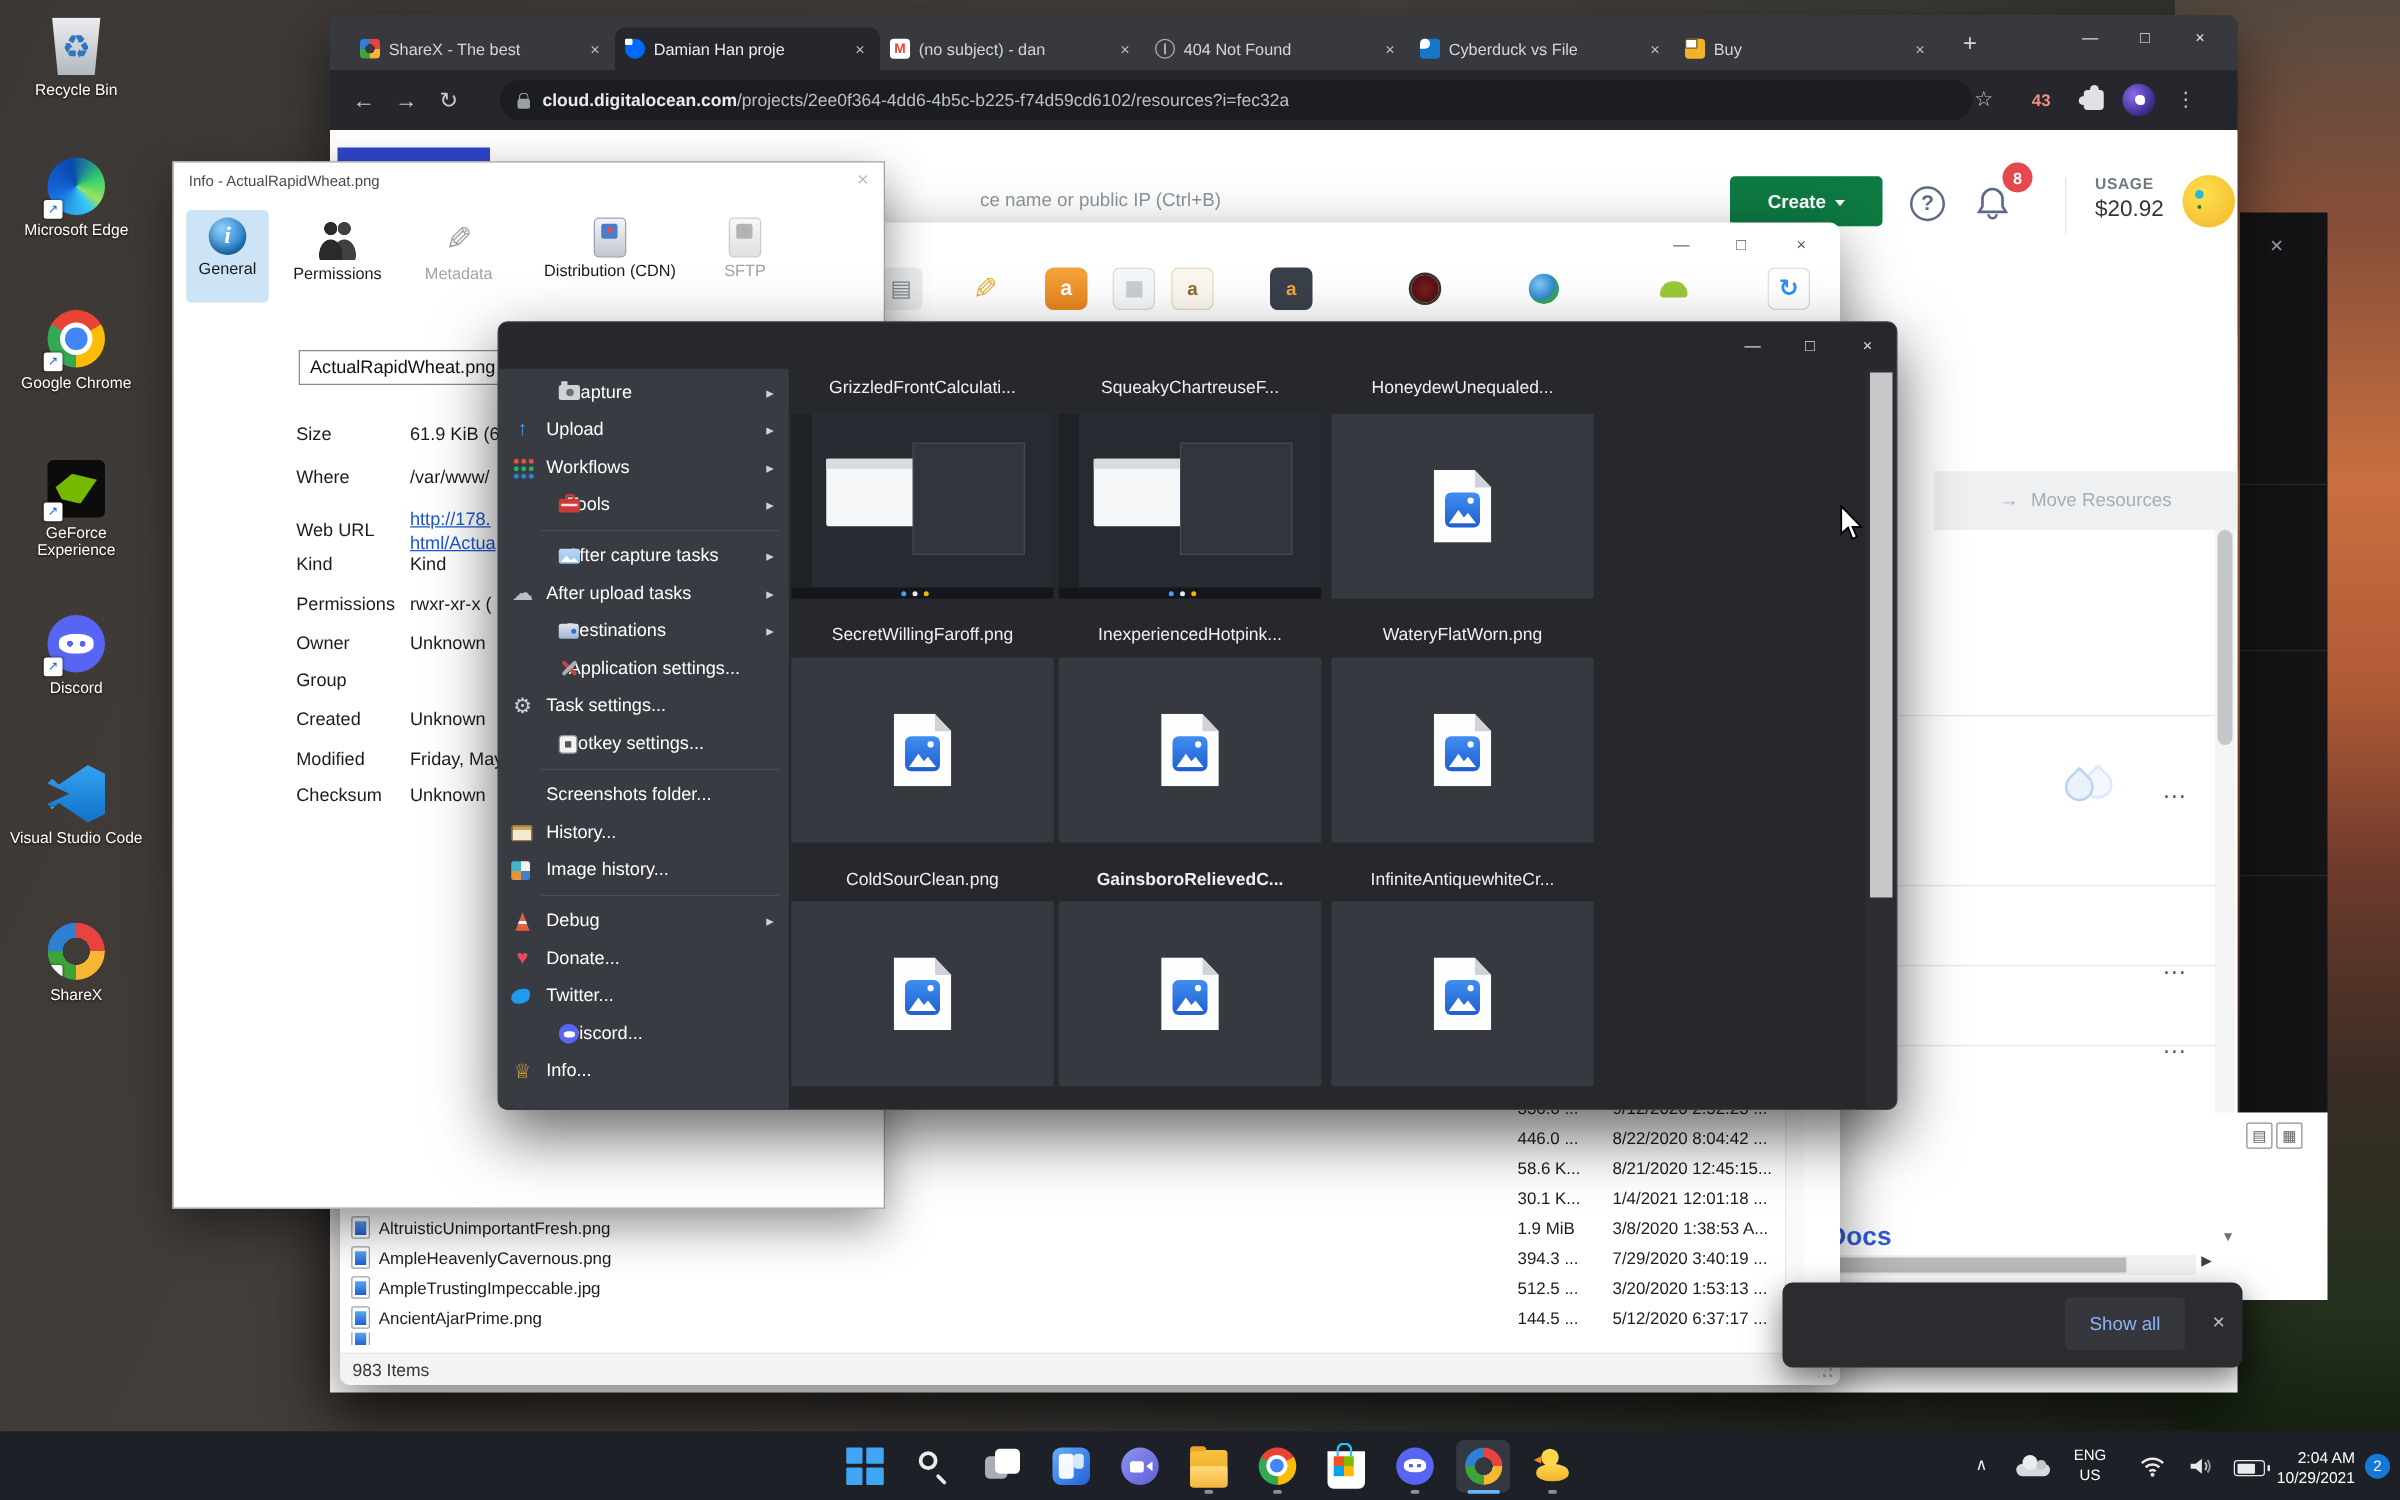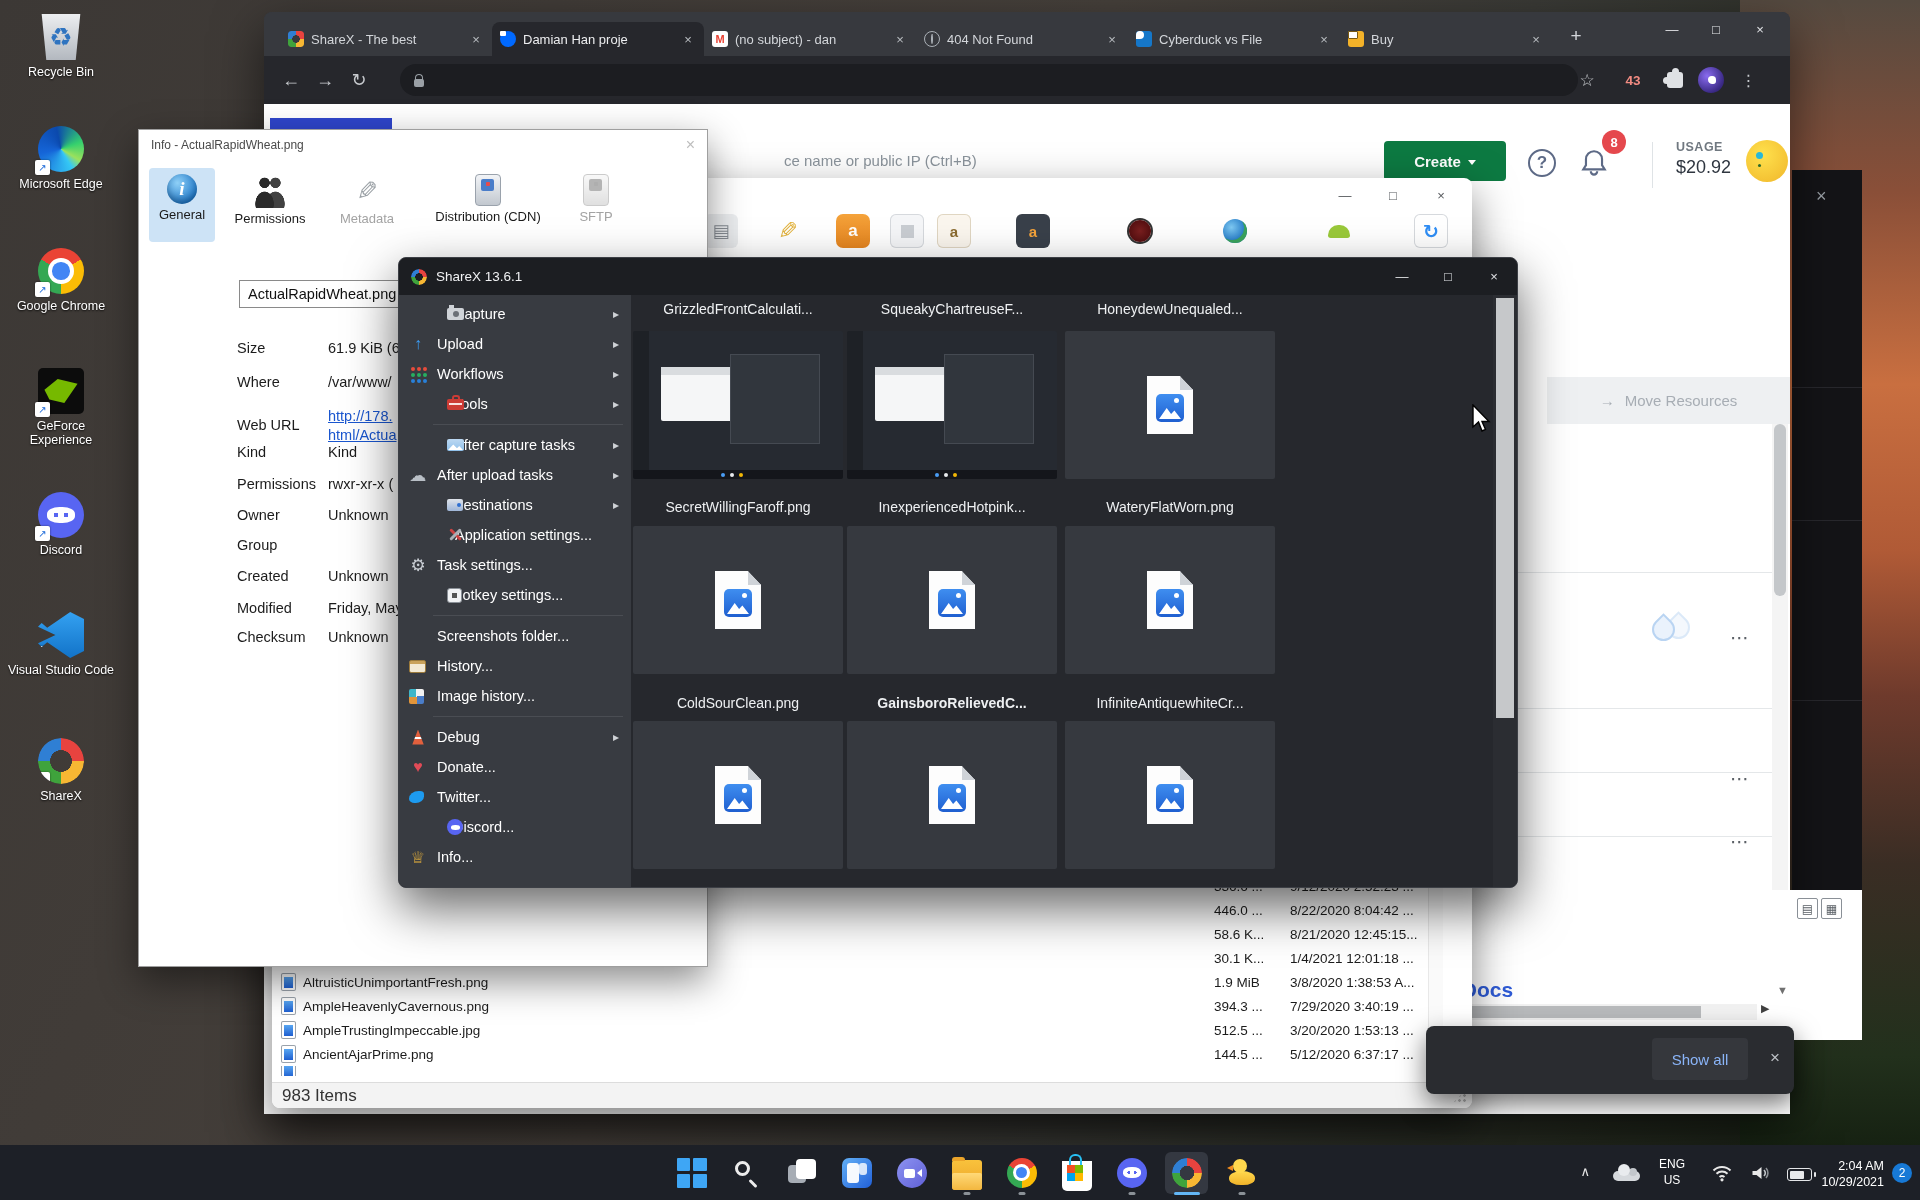--- a/index.html
+++ b/index.html
@@ -124,21 +124,21 @@
   .cti-android::after{content:"";width:22px;height:13px;background:#9ac93a;border-radius:11px 11px 3px 3px;}
   .cti-sync{background:#fff;box-shadow:inset 0 0 0 1px #d6d9dd;}.cti-sync::after{content:"↻";color:#2f8ef5;font-weight:bold;font-size:19px;}
   .cd-row{position:absolute;left:4px;right:44px;height:24px;display:flex;align-items:center;font-size:13.5px;color:#1c1c1c;}
   .rowfile{width:13px;height:16px;background:#fff;box-shadow:0 0 0 1px #9aa2ab;border-radius:1px;position:relative;margin:0 8px 0 6px;flex:0 0 13px;}
   .rowfile::after{content:"";position:absolute;inset:3px 2px 2px 2px;background:linear-gradient(180deg,#58a6f2,#1f5fd0);}
   .cd-name{flex:0 0 560px;white-space:nowrap;overflow:hidden;}
   .cd-size{position:absolute;left:938px;}
   .cd-date{position:absolute;left:1014px;}
   .name-smudge{width:250px;height:7px;background:#cfcfcf;border-radius:3px;margin-left:27px;}
   #cd-status{position:absolute;left:0;right:0;bottom:0;height:26px;background:#f3f3f3;border-top:1px solid #dcdcdc;border-radius:0 0 8px 8px;
-    display:flex;align-items:center;padding-left:10px;font-size:17px;color:#333;box-sizing:border-box;}
+    display:flex;align-items:center;padding-left:10px;font-size:14px;color:#333;box-sizing:border-box;}
   #cd-grip{position:absolute;right:4px;bottom:4px;width:16px;height:16px;
     background:radial-gradient(circle,#b5b5b5 1.2px,transparent 1.5px);background-size:5px 5px;clip-path:polygon(100% 0,100% 100%,0 100%);}
   #cd-minibar{position:absolute;left:1156px;top:706px;width:14px;height:196px;background:#fafafa;border-left:1px solid #e8e8e8;}
   
   #infodlg{position:absolute;left:138px;top:129px;width:570px;height:838px;background:#fff;border:1px solid #9f9f9f;box-sizing:border-box;z-index:6;box-shadow:0 14px 36px rgba(0,0,0,.45);}
   #idlg-title{position:absolute;left:12px;top:8px;font-size:12px;color:#4a4a4a;}
   #idlg-close{position:absolute;right:12px;top:6px;color:#bdbdbd;font-size:16px;}
   .itab{position:absolute;top:38px;height:74px;display:flex;flex-direction:column;align-items:center;justify-content:flex-start;border-radius:4px;padding-top:6px;box-sizing:border-box;}
   .itab.sel{background:#cde3f6;}
   .itab-lbl{font-size:13px;color:#1a1a1a;margin-top:3px;}
@@ -369,20 +369,21 @@
       <span class="wc">—</span>
       <span class="wc">□</span>
       <span class="wc">×</span>
     </div>
     <div id="chrome-toolbar">
       <span class="navbtn" style="margin-left:10px">←</span>
       <span class="navbtn">→</span>
       <span class="navbtn">↻</span>
       <div id="urlpill">
         <span class="lock"></span>
+        <span id="urltext"><b>cloud.digitalocean.com</b><span>/projects/2ee0f364-4dd6-4b5c-b225-f74d59cd6102/resources?i=fec32a</span></span>
       </div>
       <span class="tb-right" id="star">☆</span>
       <span class="tb-right" id="bkcount">43</span>
       <span class="tb-right" id="puzzle-w">
           <span class="puzzle"></span>
         </span>
       <span class="tb-right" id="avatar-w">
           <span class="cavatar"></span>
         </span>
       <span class="tb-right" id="kebab">⋮</span>
@@ -566,24 +567,20 @@
         <span class="ifield-lbl" style="top: 438px;">Created</span>
         <span class="ifield-val" style="top: 438px;">Unknown</span>
         <span class="ifield-lbl" style="top: 470px;">Modified</span>
         <span class="ifield-val" style="top: 470px;">Friday, May</span>
         <span class="ifield-lbl" style="top: 499px;">Checksum</span>
         <span class="ifield-val" style="top: 499px;">Unknown</span>
       </div>
   </div>
 
   <div id="sharex">
-    <div id="sx-titlebar">
-      <span class="swirl" style="width:16px;height:16px;display:inline-block"></span>
-      <span id="sx-title">ShareX 13.6.1</span>
-    </div>
     <div id="sx-controls">
       <span class="wc">—</span>
       <span class="wc">□</span>
       <span class="wc">×</span>
     </div>
     <div id="sx-grid-bg"></div>
     <div id="sx-menu">
         <div class="sx-item">
           <span class="sxi sxi-camera"></span>
           <span class="sx-label">Capture</span>

